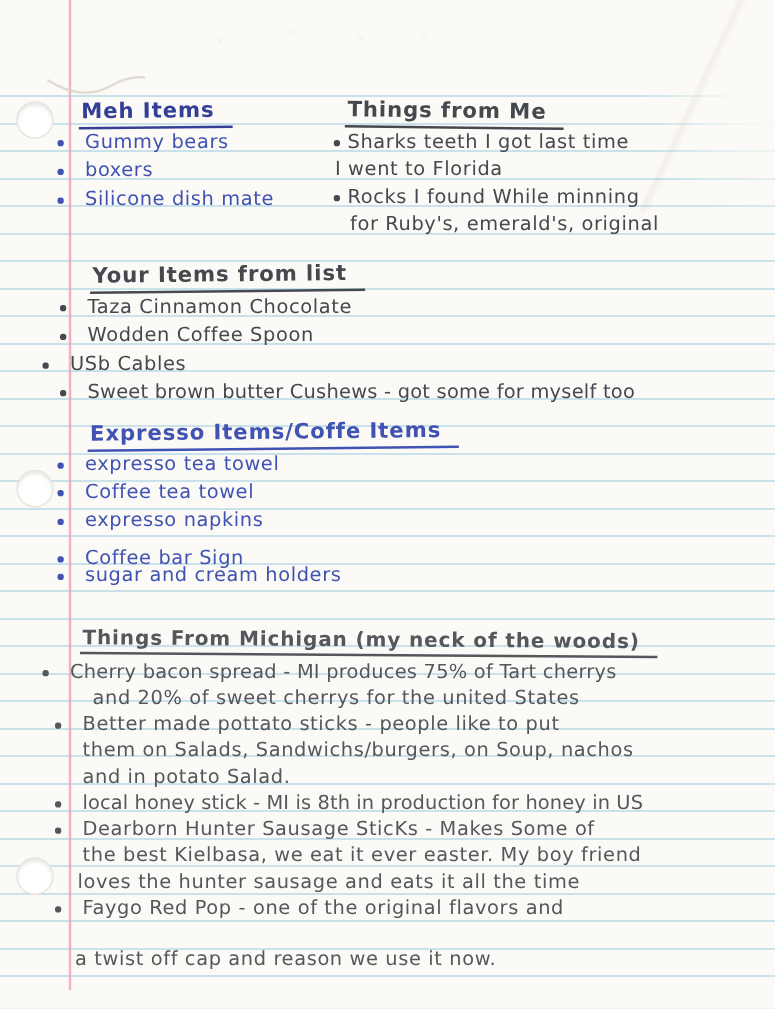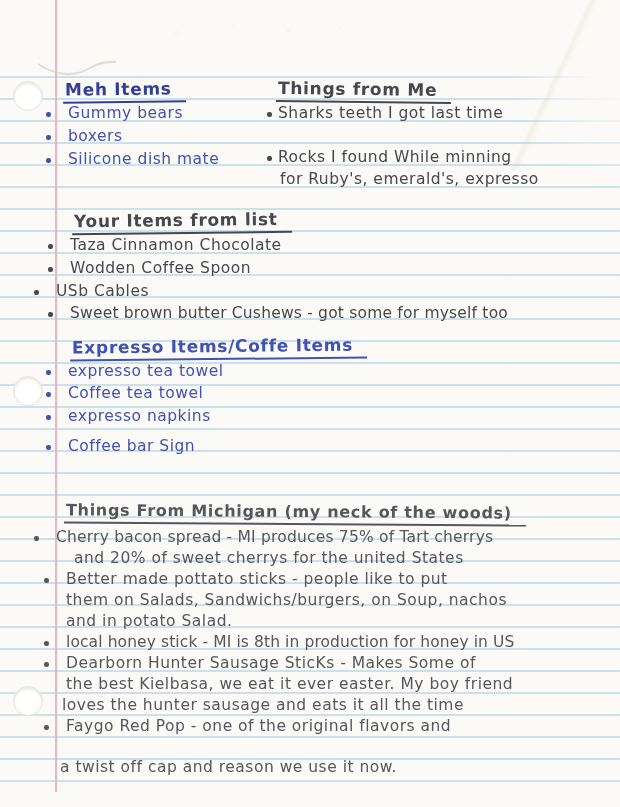--- a/index.html
+++ b/index.html
@@ -87,34 +87,36 @@
     <path d="M6,12 Q34,30 58,16 Q70,9 84,10" fill="none" stroke="#cfccc3" stroke-width="2" opacity="0.65"></path>
   </svg>
 
   <div class="hd ink-navy r-l" style="left:63px;top:79px">Meh Items</div>
   <div class="ln dot ink-blue" style="left:68px;top:103px">Gummy bears</div>
   <div class="ln dot ink-blue" style="left:68px;top:126px">boxers</div>
   <div class="ln dot ink-blue" style="left:68px;top:149px">Silicone dish mate</div>
 
   <div class="hd ink-dark r-r" style="left:276px;top:79px">Things from Me</div>
   <div class="ln dot near ink-dark" style="left:278px;top:103px">Sharks teeth I got last time</div>
+  <div class="ln ink-dark" style="left:268px;top:125px">I went to Florida</div>
   <div class="ln dot near ink-dark" style="left:278px;top:147px">Rocks I found While minning</div>
-  <div class="ln ink-dark" style="left:280px;top:169px">for Ruby's, emerald's, expresso</div>
+  <div class="ln ink-dark" style="left:280px;top:169px">for Ruby's, emerald's, original</div>
 
   <div class="hd ink-dark r-l" style="left:72px;top:210px">Your Items from list</div>
   <div class="ln dot ink-dark" style="left:70px;top:235px">Taza Cinnamon Chocolate</div>
   <div class="ln dot ink-dark" style="left:70px;top:258px">Wodden Coffee Spoon</div>
   <div class="ln dot ink-dark" style="left:56px;top:281px">USb Cables</div>
   <div class="ln dot ink-dark" style="left:70px;top:303px;letter-spacing:.2px">Sweet brown butter Cushews - got some for myself too</div>
 
   <div class="hd ink-blue r-l" style="left:70px;top:336px">Expresso Items/Coffe Items</div>
   <div class="ln dot ink-blue" style="left:68px;top:361px">expresso tea towel</div>
   <div class="ln dot ink-blue" style="left:68px;top:383px">Coffee tea towel</div>
   <div class="ln dot ink-blue" style="left:68px;top:406px">expresso napkins</div>
   <div class="ln dot ink-blue" style="left:68px;top:436px">Coffee bar Sign</div>
+  <div class="ln dot ink-blue" style="left:68px;top:450px">sugar and cream holders</div>
 
   <div class="hd ink-pencil" style="left:64px;top:502px;font-size:16px;transform:rotate(0.4deg)">Things From Michigan (my neck of the woods)</div>
   <div class="ln dot ink-pencil" style="left:56px;top:527px;letter-spacing:.2px">Cherry bacon spread - MI produces 75% of Tart cherrys</div>
   <div class="ln ink-pencil" style="left:74px;top:548px">and 20% of sweet cherrys for the united States</div>
   <div class="ln dot ink-pencil" style="left:66px;top:569px">Better made pottato sticks - people like to put</div>
   <div class="ln ink-pencil" style="left:66px;top:590px">them on Salads, Sandwichs/burgers, on Soup, nachos</div>
   <div class="ln ink-pencil" style="left:66px;top:611px">and in potato Salad.</div>
   <div class="ln dot ink-pencil" style="left:66px;top:632px;letter-spacing:.1px">local honey stick - MI is 8th in production for honey in US</div>
   <div class="ln dot ink-pencil" style="left:66px;top:653px">Dearborn Hunter Sausage SticKs - Makes Some of</div>
   <div class="ln ink-pencil" style="left:66px;top:674px">the best Kielbasa, we eat it ever easter. My boy friend</div>

